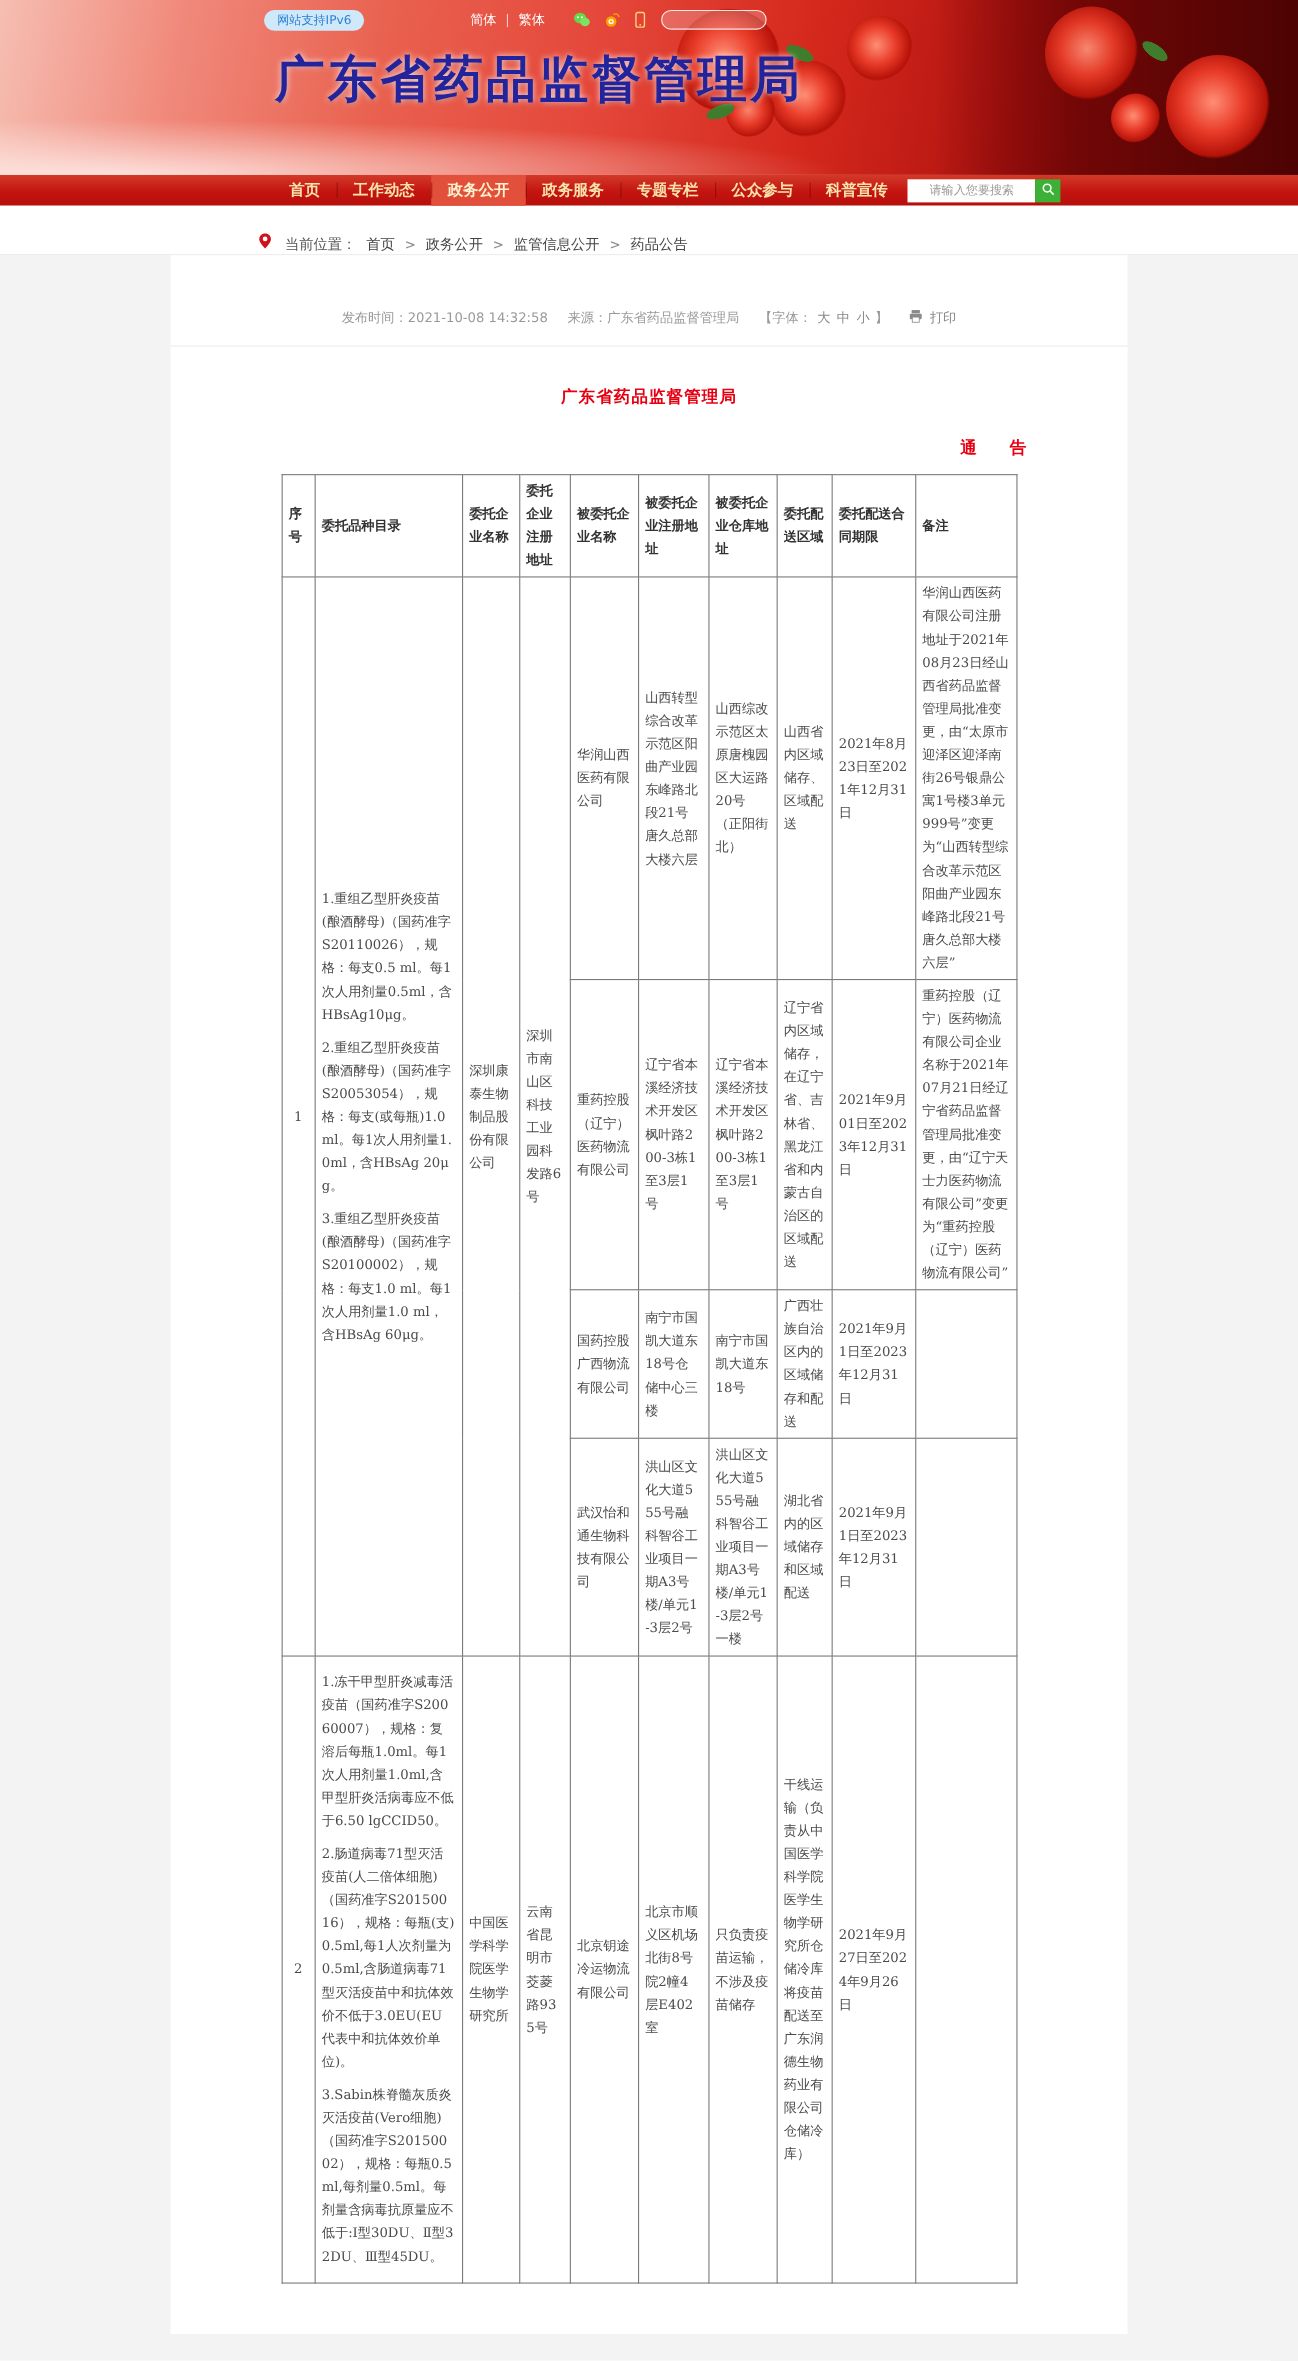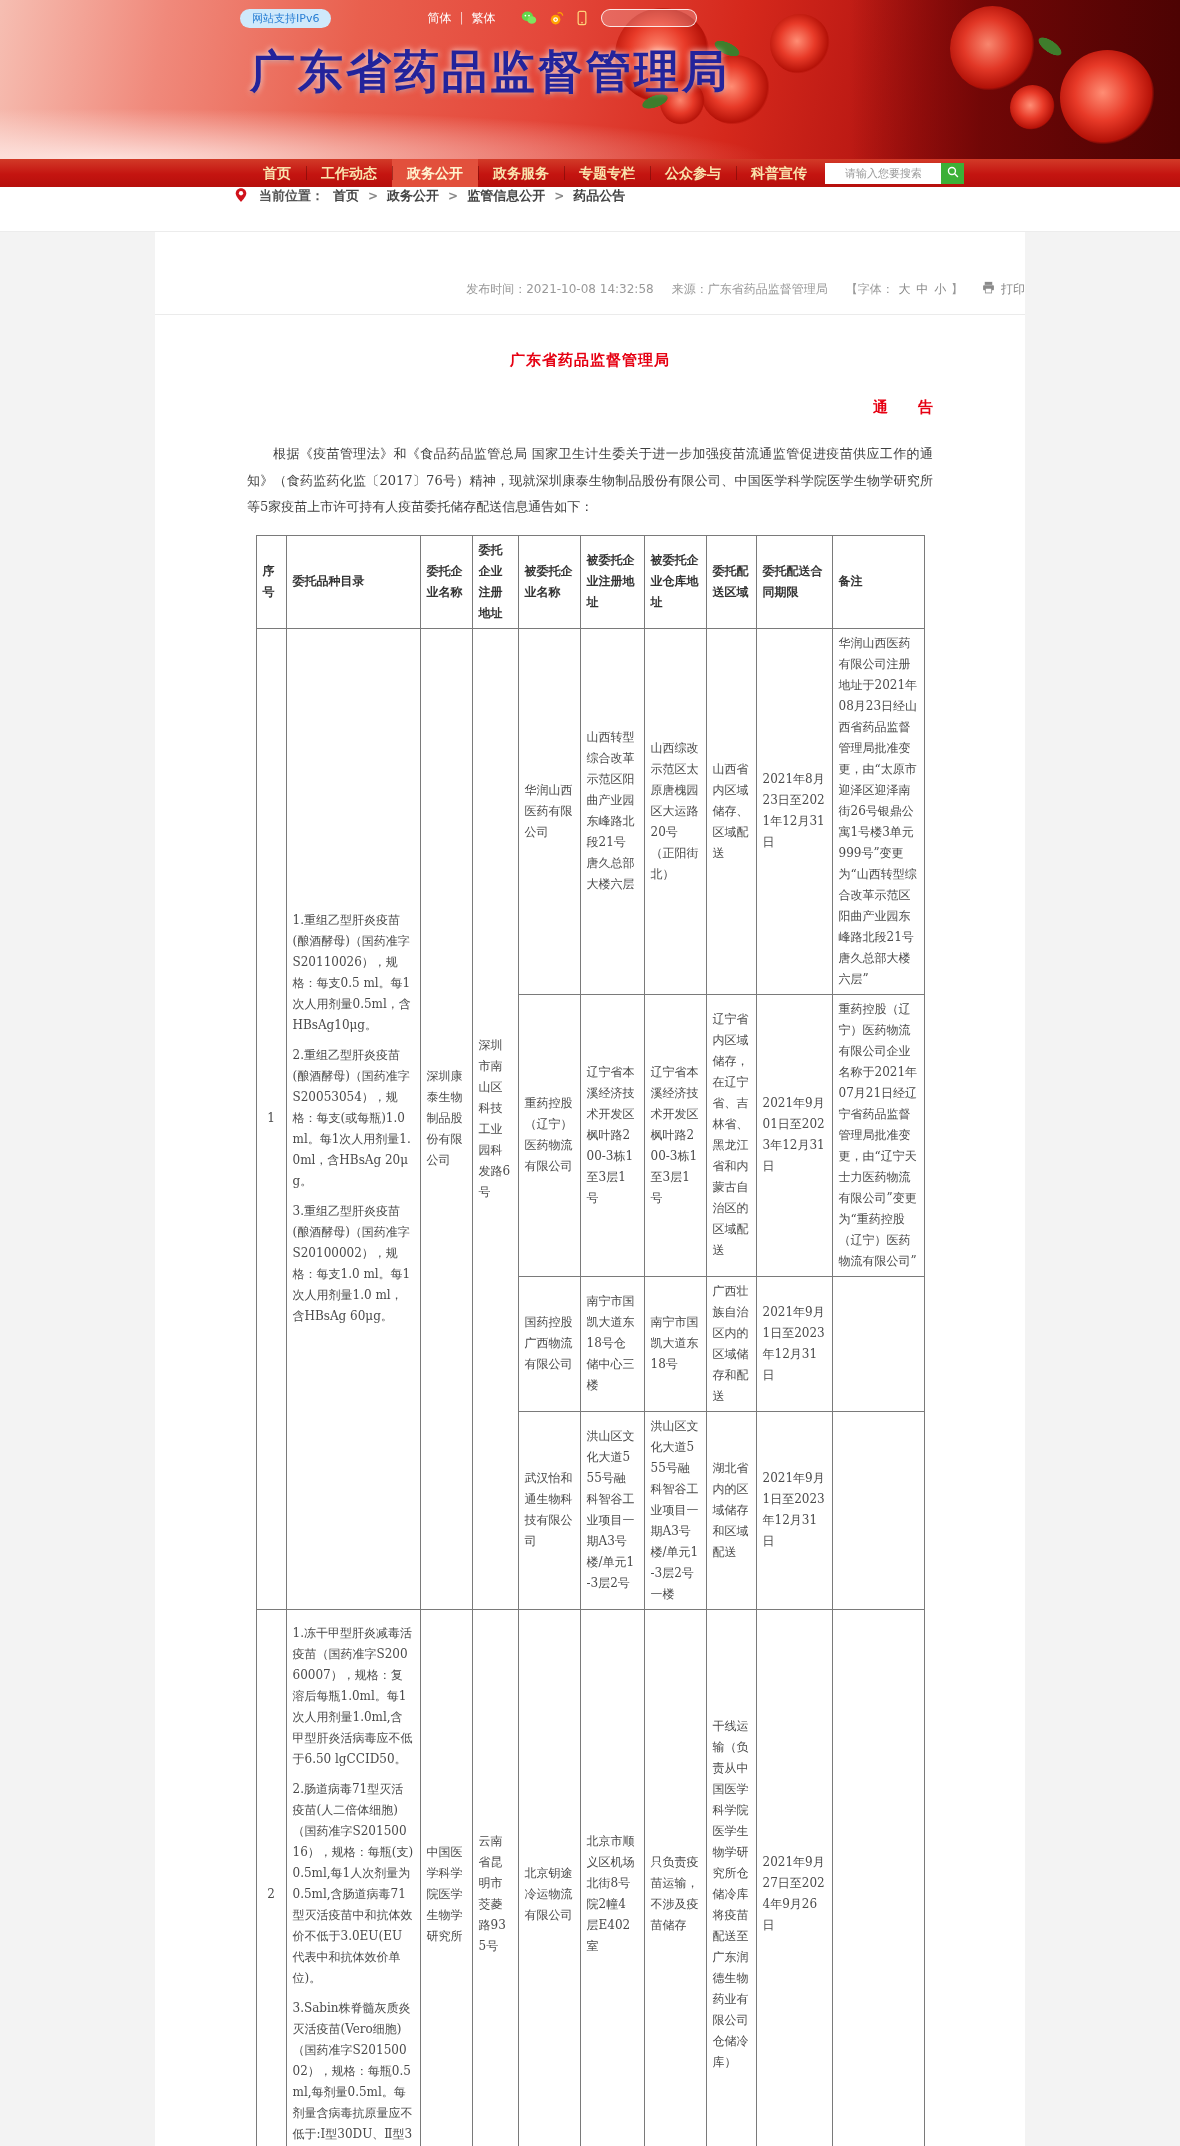--- a/index.html
+++ b/index.html
@@ -48,30 +48,30 @@
     width:1px; background:rgba(90,5,5,.45); }
   .nav-item.active { background:#e2503c; color:#fff3cf; }
   .nav-search { margin-left:auto; display:flex; align-items:center; }
   .nav-search-input { width:116px; height:21px; border:none; outline:none; padding:0 20px;
     font-size:11px; color:#666; background:#fff; }
   .nav-search-input::placeholder { color:#9a9a9a; }
   .nav-search-btn { width:23px; height:21px; background:#3cb037; border:none; cursor:pointer;
     display:flex; align-items:center; justify-content:center; padding:0; }
   
   .crumbbar { background:#fff; border-bottom:1px solid #ececec; }
-  .crumb-inner { width:870px; margin:0 auto; height:44px; display:flex; align-items:flex-start; padding-left:78px;font-weight:bold; }
+  .crumb-inner { width:870px; margin:0 auto; height:44px; display:flex; align-items:flex-end; padding-left:78px; }
   .crumb-inner svg { margin-right:10px; }
   .crumb-txt { font-size:13px; color:#555; display:flex; align-items:center; gap:9px; }
   .crumb-txt a { color:#444; text-decoration:none; cursor:pointer; }
   .crumb-sep { color:#888; font-size:12px; }
   
   .card { width:870px; margin:0 auto; background:#fff; padding:26px 0 46px 0; }
   .art-title { text-align:center; font-size:21px; font-weight:bold; color:#cf1122; padding:0 40px; }
   .art-meta { margin-top:22px; text-align:center; font-size:12px; color:#999;
-    display:flex; justify-content:flex-end; align-items:center; gap:18px;
+    display:flex; justify-content:center; align-items:center; gap:18px;
     padding-bottom:16px; border-bottom:1px solid #ebebeb; }
   .art-meta .fbtn { cursor:pointer; color:#888; padding:0 1px; }
   .print { display:inline-flex; align-items:center; gap:5px; cursor:pointer; color:#888; }
   
   .doc { width:686px; margin:0 auto; font-family:"DejaVu Serif","Liberation Serif",serif; color:#3f3f3f; }
   .doc-org { margin-top:36px; text-align:center; color:#e60012; font-weight:bold; font-size:15px; letter-spacing:1px; }
   .doc-type { margin-top:28px; text-align:right; color:#e60012; font-weight:bold; font-size:15px; }
   .doc-no { margin-top:26px; text-align:center; font-size:13px; color:#3c3c3c; }
   .doc-intro { margin-top:24px; font-size:13px; line-height:2.05; text-indent:2em; text-align:justify; }
   
@@ -197,21 +197,20 @@
             <rect x="2.8" y="7" width="14.4" height="6.5" rx="1" fill="#8a8a8a"></rect>
             <rect x="5.8" y="11" width="8.4" height="6.3" fill="#fff" stroke="#8a8a8a"></rect>
           </svg></span>
       <span>打印</span>
     </span>
   </div>
 
   <div class="doc">
     <div class="doc-org">广东省药品监督管理局</div>
     <div class="doc-type">通　　告</div>
-    <div class="doc-intro">根据《疫苗管理法》和《食品药品监管总局 国家卫生计生委关于进一步加强疫苗流通监管促进疫苗供应工作的通知》（食药监药化监〔2017〕76号）精神，现就深圳康泰生物制品股份有限公司、中国医学科学院医学生物学研究所等5家疫苗上市许可持有人疫苗委托储存配送信息通告如下：</div>
 
     <table class="gtable">
       <colgroup>
         <col style="width:30px">
           <col style="width:134px">
           <col style="width:52px">
           <col style="width:46px">
         <col style="width:62px">
           <col style="width:64px">
           <col style="width:62px">

